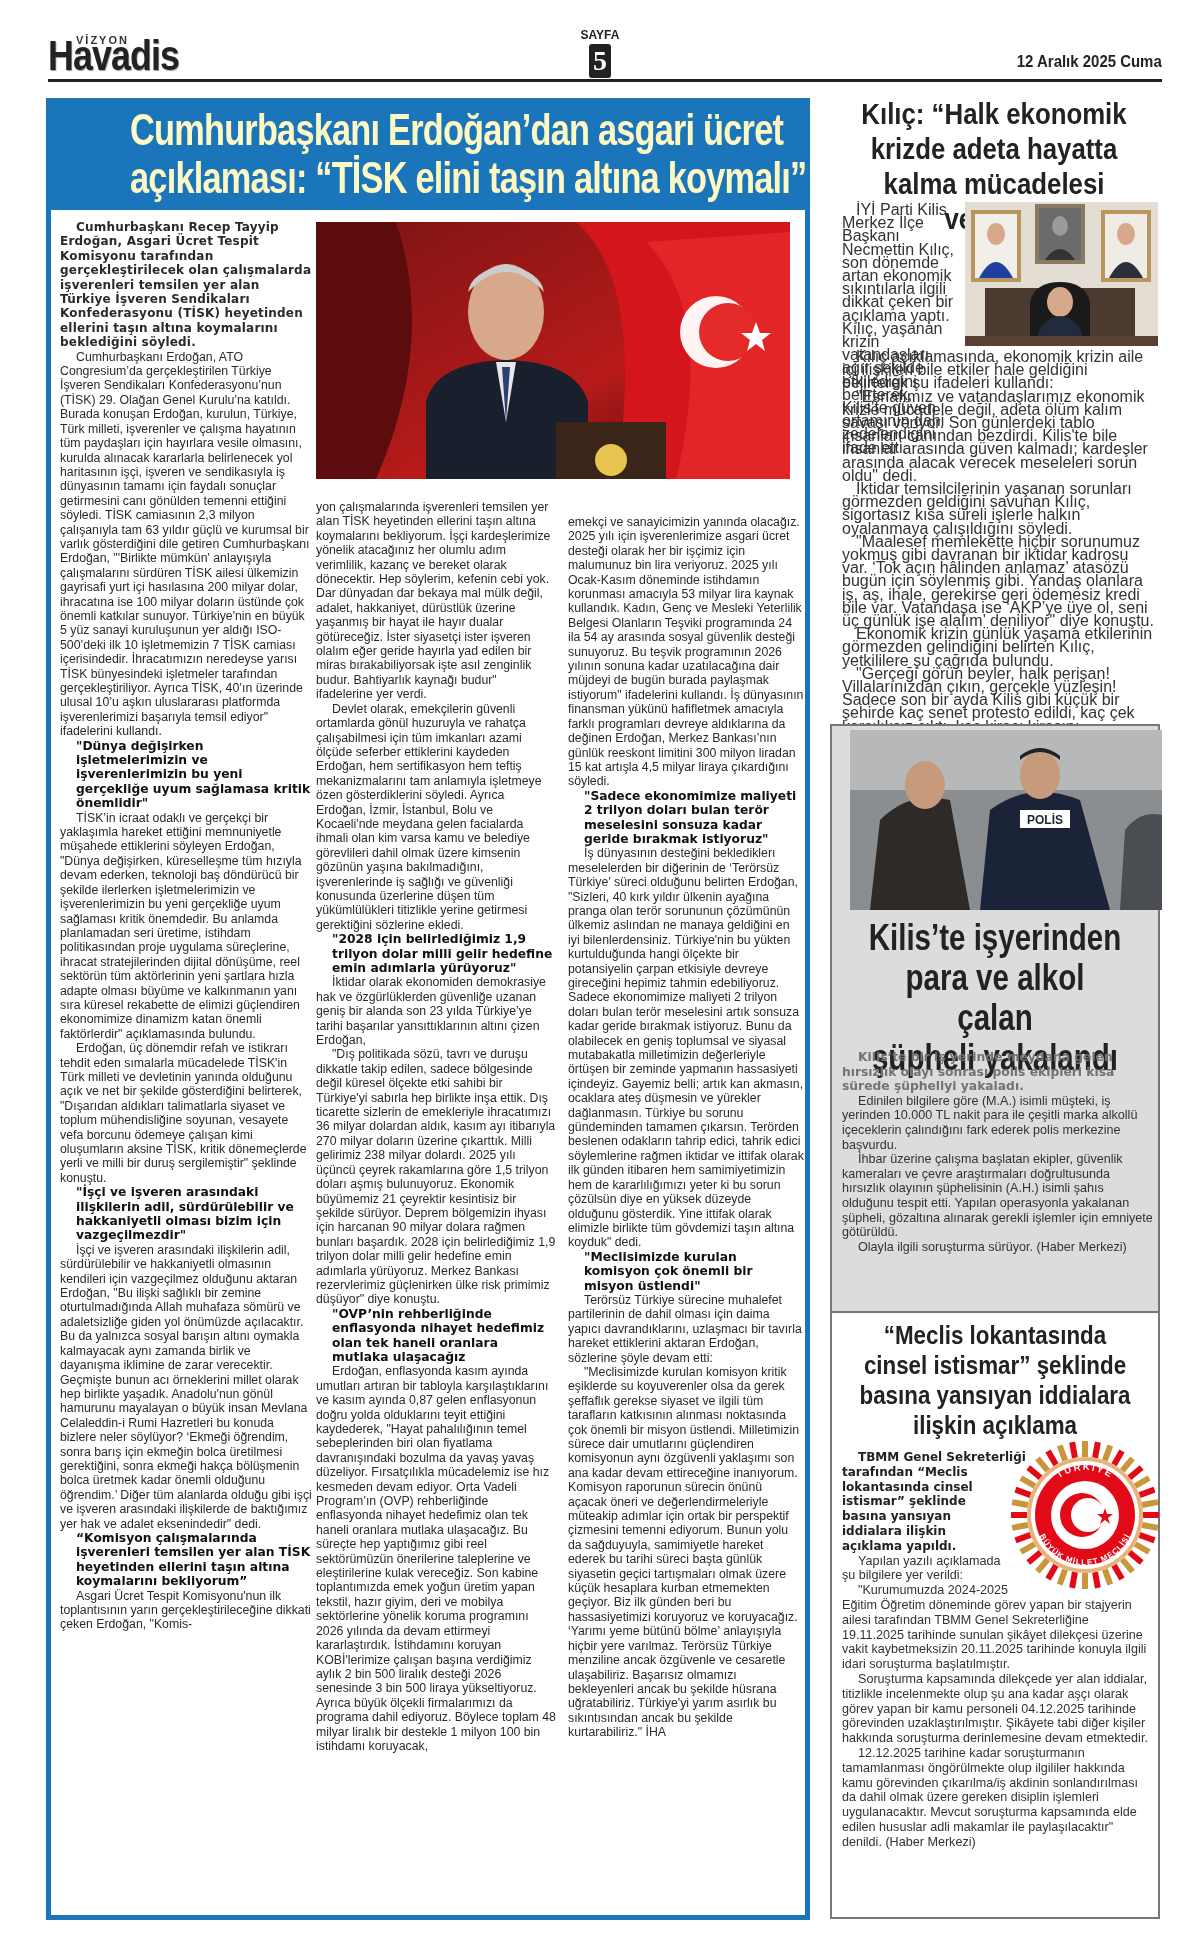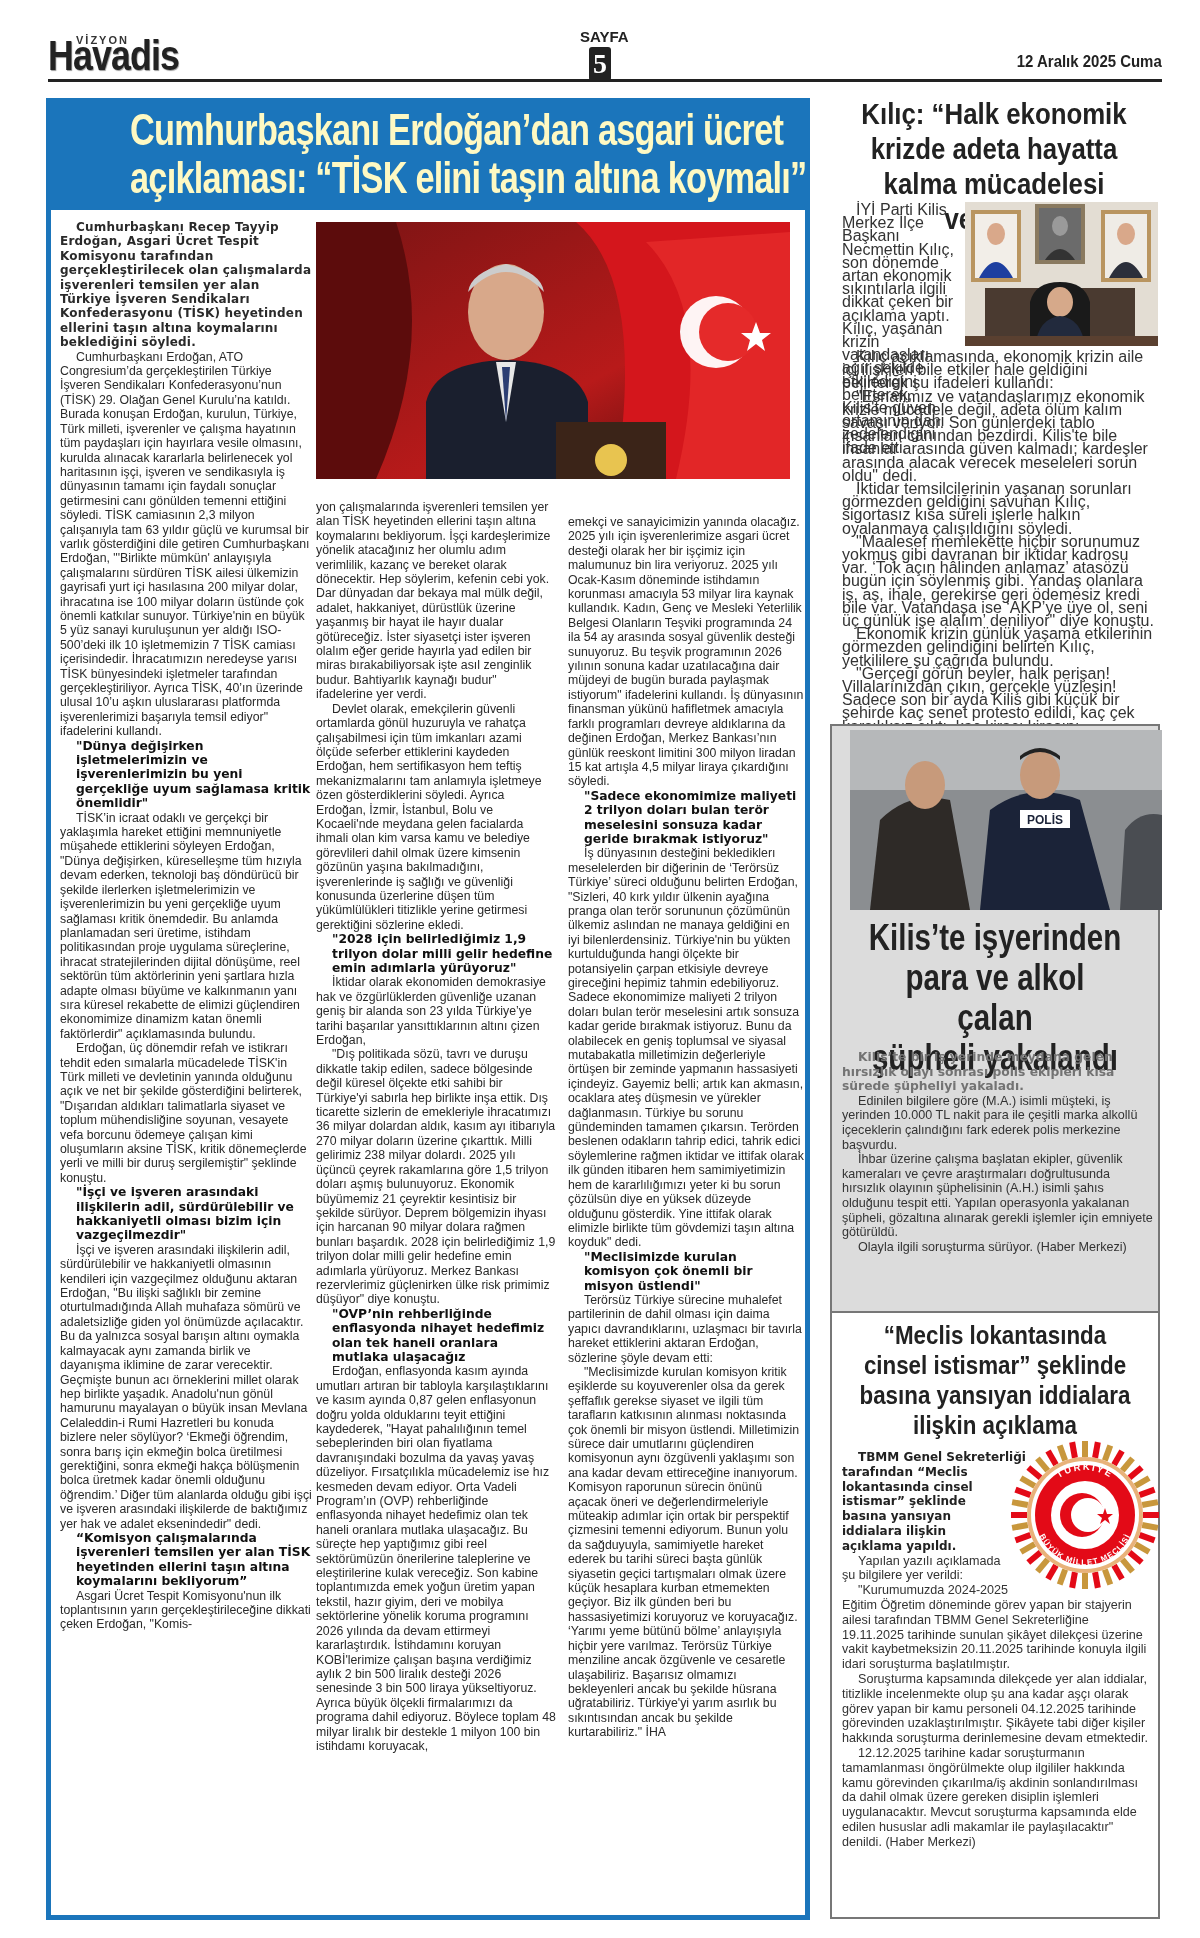--- a/index.html
+++ b/index.html
@@ -2,21 +2,21 @@
 <html><head>
 <meta charset="utf-8">
 <style>
   html,body{margin:0;padding:0;background:#fff;}
   body{width:1200px;height:1938px;position:relative;overflow:hidden;font-family:"Liberation Sans",sans-serif;color:#222;}
   .masthead{position:absolute;left:48px;top:28px;width:1114px;height:52px;}
   .logo{position:absolute;left:0;top:0;width:200px;height:46px;}
   .logo-small{position:absolute;left:28px;top:6px;font-size:11px;letter-spacing:2px;font-weight:bold;color:#333;}
   .logo-big{position:absolute;left:0;top:4px;font-size:42px;font-weight:bold;letter-spacing:-1px;color:#222;transform:scaleX(0.85);transform-origin:left;font-family:"Liberation Sans Narrow","Liberation Sans",sans-serif;text-shadow:1px 1px 1px #999;}
   .page-num-wrap{position:absolute;left:532px;top:0;width:40px;text-align:center;}
-  .page-label{font-size:15px;font-weight:bold;color:#222;}
+  .page-label{font-size:12px;font-weight:bold;color:#222;}
   .page-num{margin:2px auto 0;width:22px;height:34px;background:#222;color:#fff;font-size:28px;font-weight:bold;line-height:34px;border-radius:3px;font-family:"Liberation Serif",serif;}
   .date{position:absolute;right:0;top:24px;font-size:17px;font-weight:bold;color:#222;transform:scaleX(0.88);transform-origin:right;}
   .rule{position:absolute;left:48px;top:79px;width:1114px;height:3px;background:#222;}
 
   .main-box{position:absolute;left:46px;top:98px;width:764px;height:1822px;border:5px solid #1b75bb;box-sizing:border-box;border-top:none;}
   .main-head{position:absolute;left:46px;top:98px;width:764px;height:112px;background:#1b75bb;color:#fef9c3;text-align:center;}
   .main-head h1{margin:0;padding-top:8px;font-size:44px;line-height:48px;font-weight:bold;letter-spacing:-1px;transform:scaleX(0.78);transform-origin:center;white-space:nowrap;font-family:"Liberation Sans Narrow","Liberation Sans",sans-serif;}
   .main-photo{position:absolute;left:316px;top:222px;width:474px;height:257px;overflow:hidden;background:#5a1010;}
   .col{position:absolute;font-size:12.3px;line-height:14.4px;color:#2a2a2a;text-align:left;}
   .col p{margin:0;text-indent:16px;}

